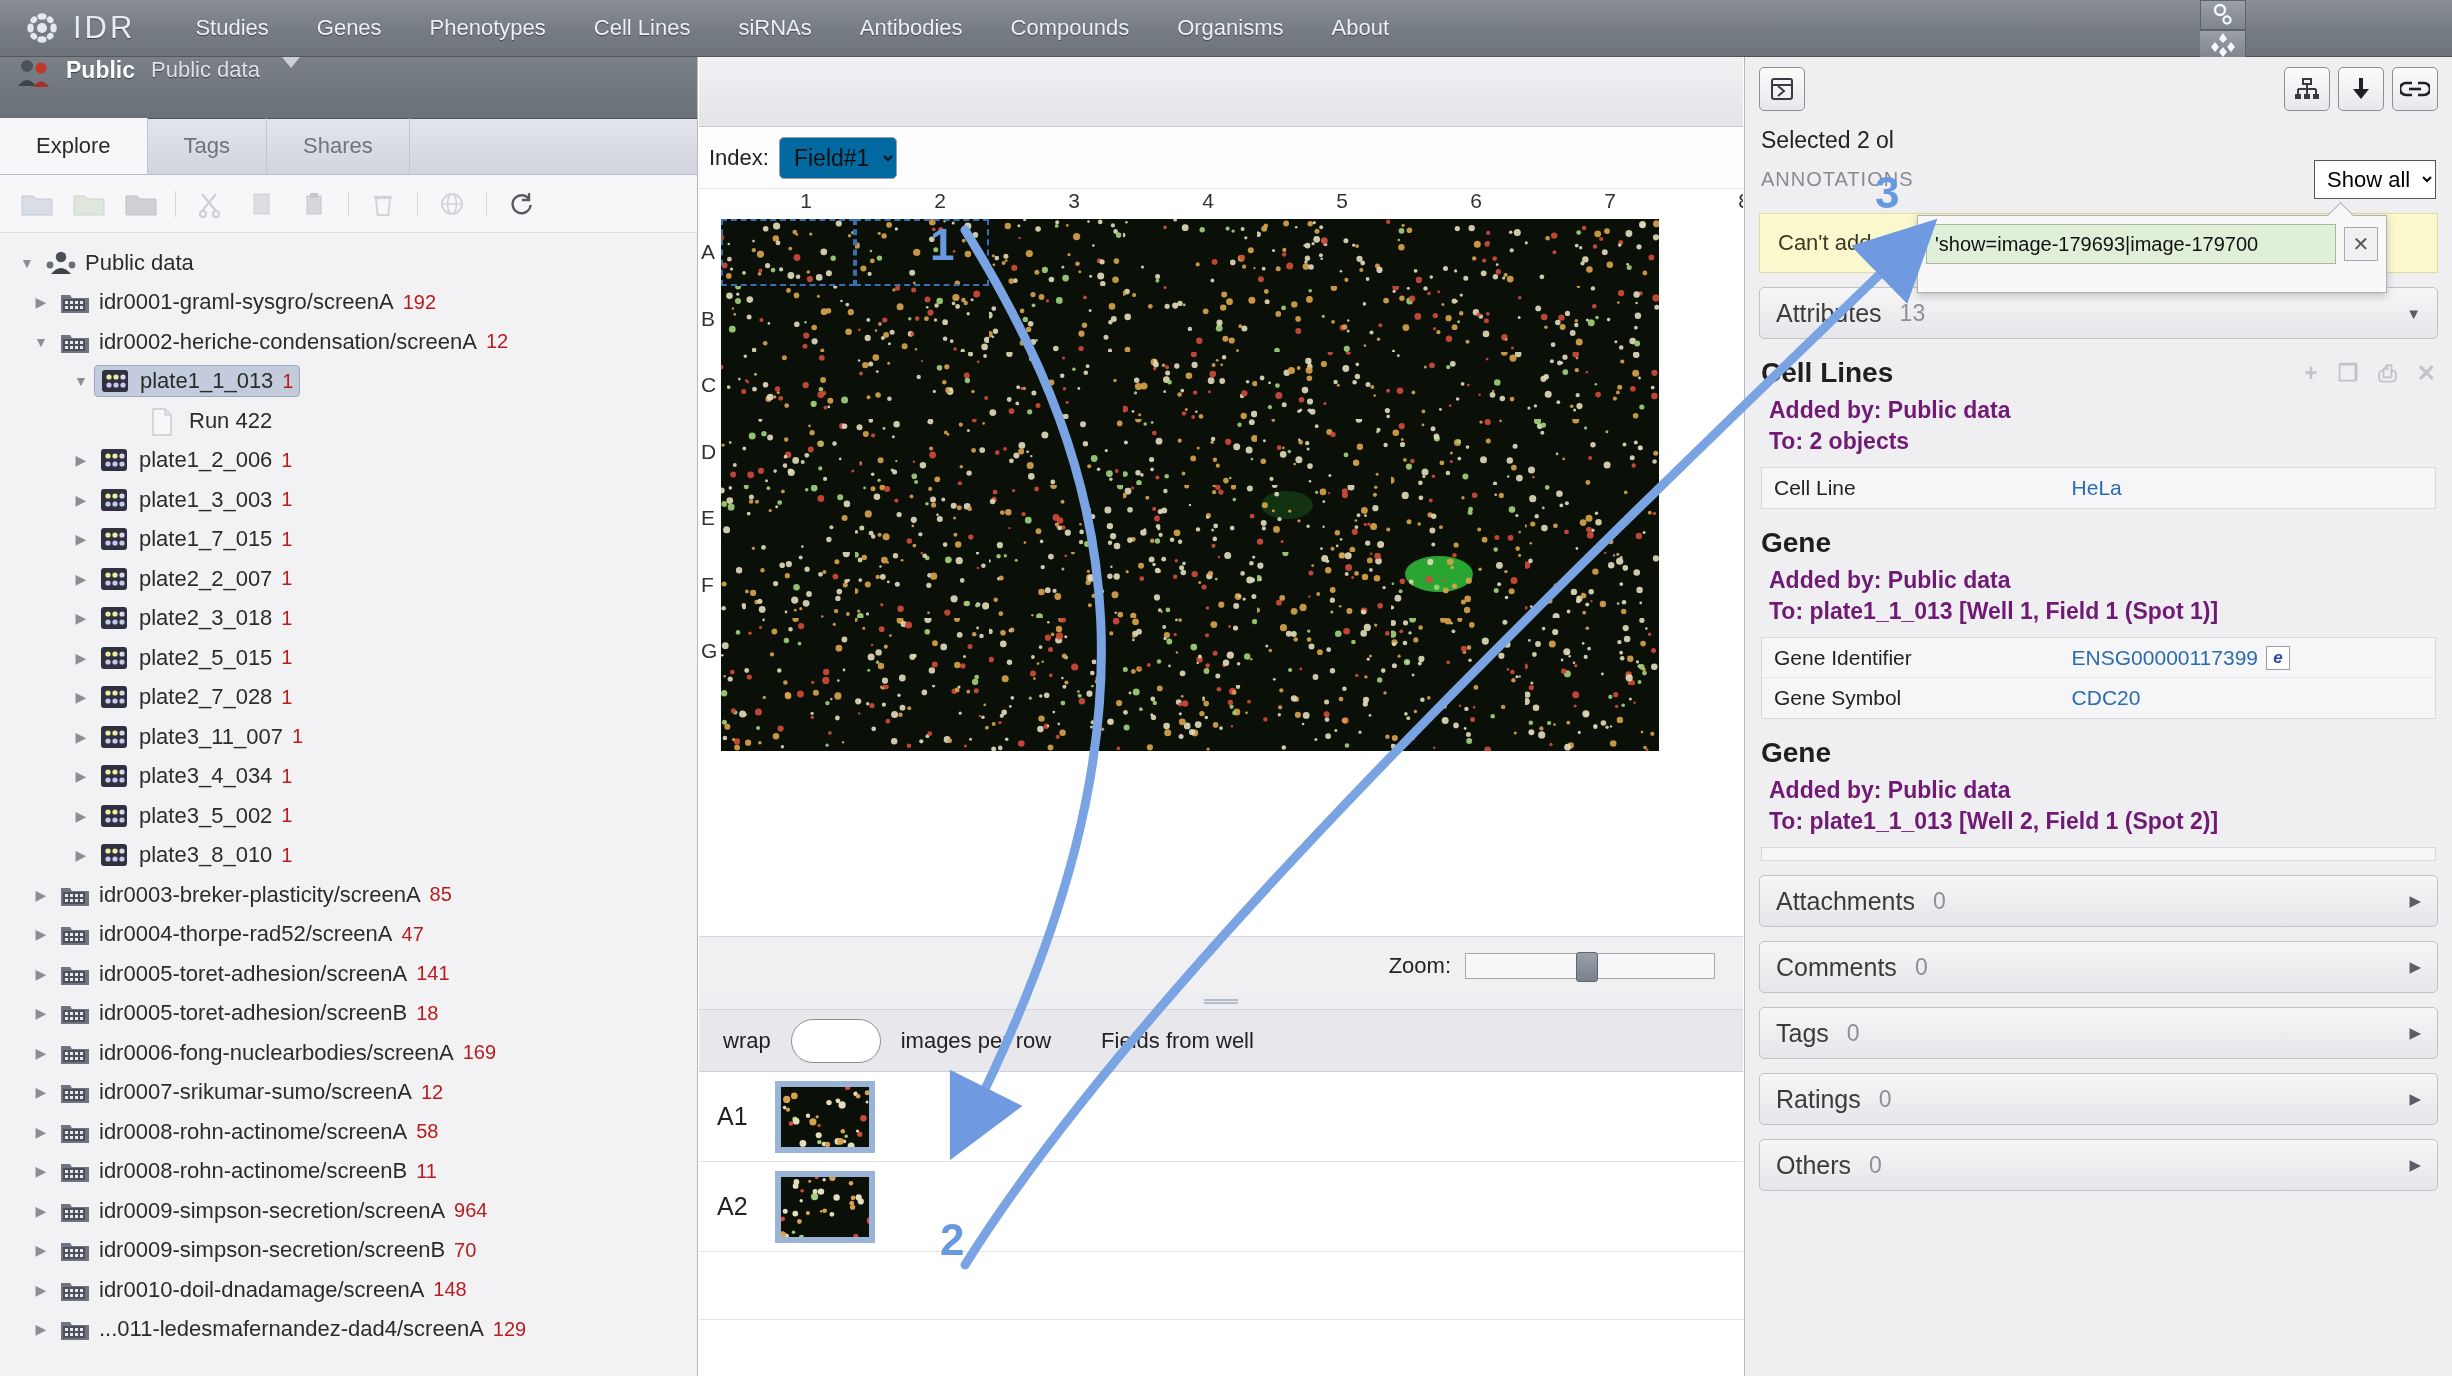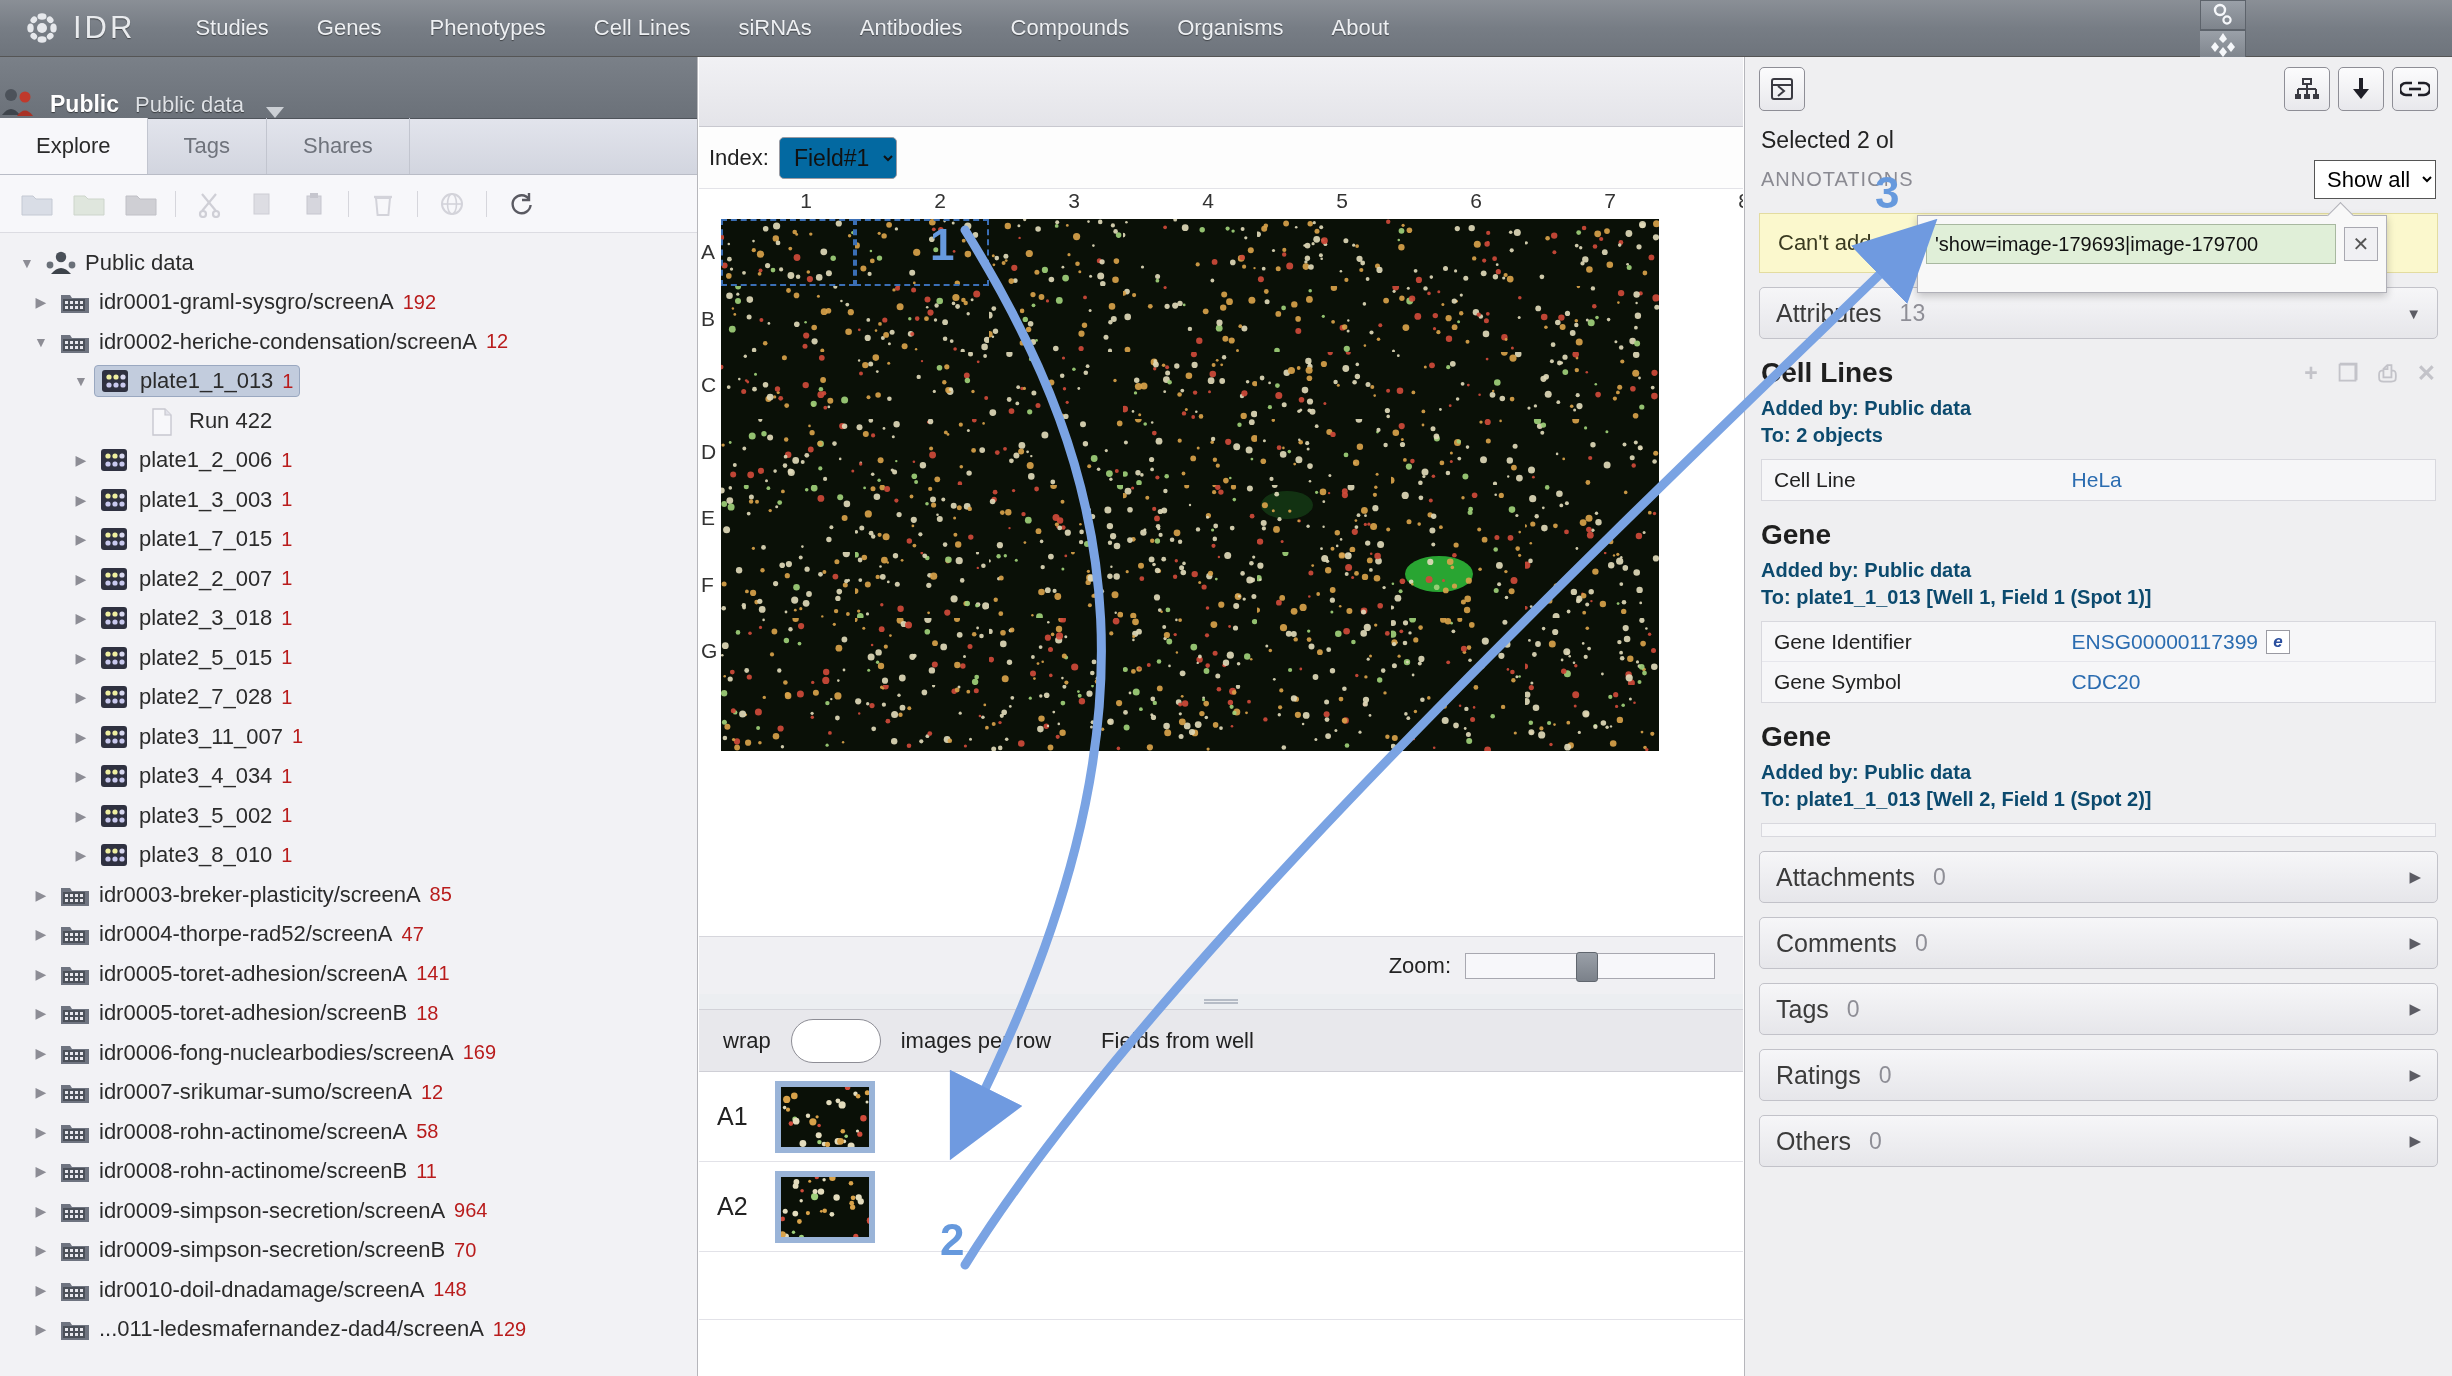--- a/index.html
+++ b/index.html
@@ -51,21 +51,21 @@
   }
   .search-icon { color: #8d9299; font-size: 22px; }
 
   
   .leftpanel {
     position: absolute; left: 0; top: 57px; width: 698px; height: 1319px;
     background: #f2f2f5; border-right: 1px solid #b6b6bb;
   }
   .userbar {
     height: 62px; background: linear-gradient(to bottom,#7a8088,#6b7179);
-    display: flex; align-items: flex-end; 
+    display: flex; align-items: flex-start; padding-left: 16px;
     border-bottom: 1px solid #4f545b;
   }
   .user-avatar { width: 38px; height: 32px; position: relative; margin-right: 12px; }
   .user-name { color: #fff; font-size: 23px; font-weight: bold; text-shadow: 0 1px 1px rgba(0,0,0,.5); }
   .user-group { color: #dfe2e6; font-size: 22px; margin-left: 16px; text-shadow: 0 1px 1px rgba(0,0,0,.5);}
   .user-caret { margin-left: 22px; width:0;height:0;
     border-left:9px solid transparent;border-right:9px solid transparent;border-top:11px solid #ccd0d5; }
 
   .tabsrow {
     height: 56px; display: flex; align-items: flex-end;
@@ -228,21 +228,21 @@
     background: linear-gradient(to bottom,#f6f6f8,#e6e6ea);
     display:flex; align-items:center; padding: 0 16px; cursor: pointer;
   }
   .accordion .acl { font-size: 25px; color: #3b3b3b; }
   .accordion .acn { font-size: 23px; color: #8e8e96; margin-left: 18px; }
   .accordion .acarrow { margin-left: auto; color: #5c5c64; font-size: 15px; }
 
   .section { padding: 18px 16px 0 16px; }
   .sectitle { font-size: 28px; font-weight: bold; color: #1f1f1f; display:flex; align-items:center;}
   .sec-actions { margin-left:auto; display:flex; gap: 20px; color: #c3c3c9; font-size: 23px; }
-  .secmeta { font-size: 20px; color: #0c4a6e; font-weight: bold; margin-top: 6px; line-height: 1.35; }
+  .secmeta { font-size: 23px; color: #701a75; font-weight: bold; margin-top: 6px; line-height: 1.35; margin-left: 8px; }
   .kvtable { margin-top: 10px; border: 1px solid #d8d8de; }
   .kvrow { display: flex; align-items: center; height: 40px; border-bottom: 1px solid #e6e6ec; background:#f6f6f8;}
   .kvrow:last-child { border-bottom: none; }
   .kvkey { width: 46%; padding-left: 12px; font-size: 21px; color: #222; }
   .kvval { font-size: 21px; color: #2b6cb0; display:flex; align-items:center; gap:8px;}
   .ensembl-icon {
     width: 24px; height: 24px; border: 1px solid #9a9aa2; background: #fff;
     font-size: 17px; font-style: italic; font-weight: bold; color: #2b4f9e;
     display:flex; align-items:center; justify-content:center;
   }

